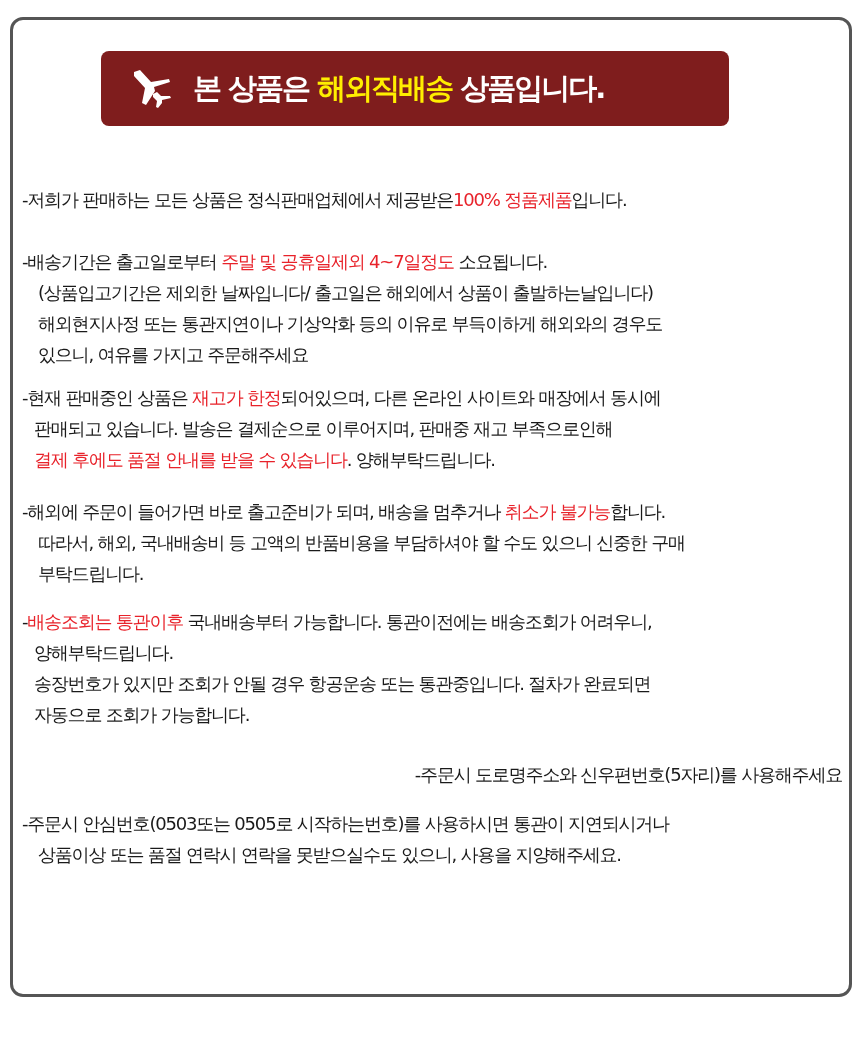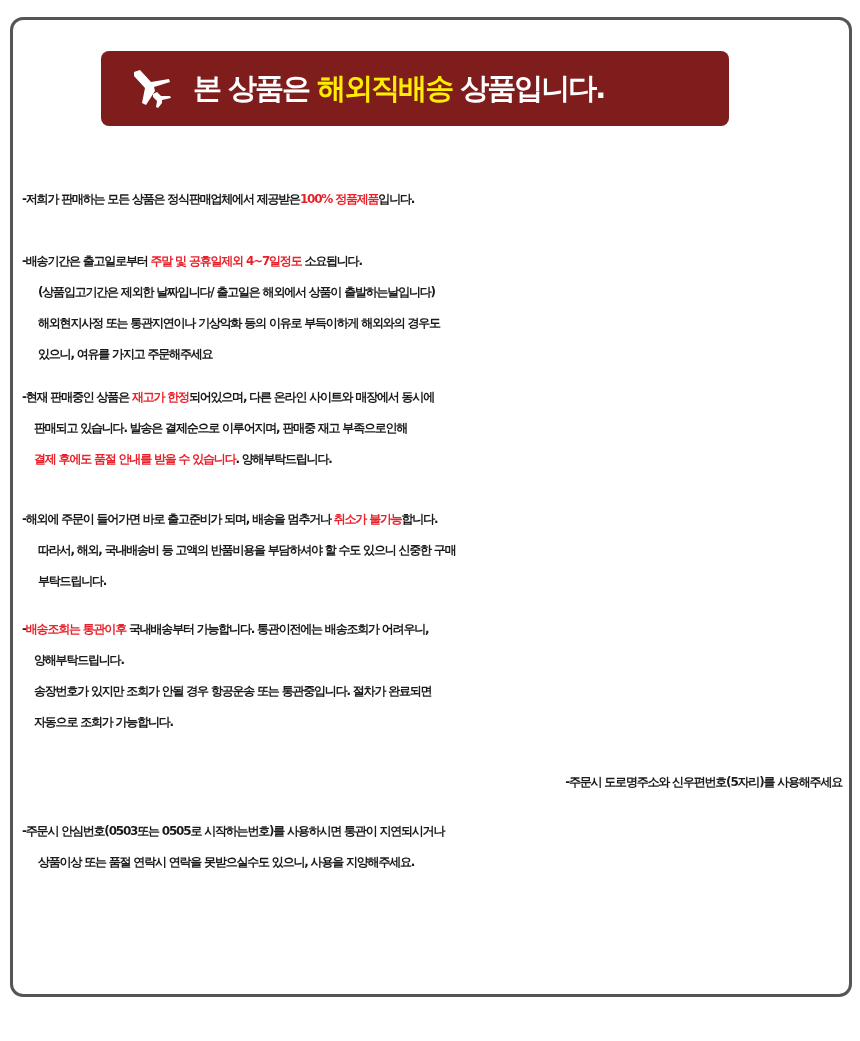--- a/index.html
+++ b/index.html
@@ -61,24 +61,24 @@
     .content {
       position: absolute;
       left: 22px;
       top: 184px;
       width: 820px;
     }
     .section {
       margin: 0;
     }
     .line {
-      font-size: 12px;
+      font-size: 18px;
       line-height: 31px;
       height: 31px;
-      font-weight: bold;
+      font-weight: normal;
       letter-spacing: -1.2px;
       white-space: nowrap;
       color: #1a1a1a;
     }
     .line.indent {
       padding-left: 16px;
     }
     .line.indent2 {
       padding-left: 12px;
     }
@@ -107,21 +107,21 @@
     <div class="line"><span>-저희가 판매하는 모든 상품은 정식판매업체에서 제공받은</span><span class="red">100% 정품제품</span><span>입니다.</span></div>
   </div>
 
   <div class="section" style="margin-bottom:12px;">
     <div class="line"><span>-배송기간은 출고일로부터 </span><span class="red">주말 및 공휴일제외 4~7일정도</span><span> 소요됩니다.</span></div>
     <div class="line indent"><span>(상품입고기간은 제외한 날짜입니다/ 출고일은 해외에서 상품이 출발하는날입니다)</span></div>
     <div class="line indent"><span>해외현지사정 또는 통관지연이나 기상악화 등의 이유로 부득이하게 해외와의 경우도</span></div>
     <div class="line indent"><span>있으니, 여유를 가지고 주문해주세요</span></div>
   </div>
 
-  <div class="section" style="margin-bottom:29px;">
+  <div class="section" style="margin-bottom:21px;">
     <div class="line"><span>-현재 판매중인 상품은 </span><span class="red">재고가 한정</span><span>되어있으며, 다른 온라인 사이트와 매장에서 동시에</span></div>
     <div class="line indent2"><span>판매되고 있습니다. 발송은 결제순으로 이루어지며, 판매중 재고 부족으로인해</span></div>
     <div class="line indent2"><span class="red">결제 후에도 품절 안내를 받을 수 있습니다</span><span>. 양해부탁드립니다.</span></div>
   </div>
 
   <div class="section" style="margin-bottom:17px;">
     <div class="line"><span>-해외에 주문이 들어가면 바로 출고준비가 되며, 배송을 멈추거나 </span><span class="red">취소가 불가능</span><span>합니다.</span></div>
     <div class="line indent"><span>따라서, 해외, 국내배송비 등 고액의 반품비용을 부담하셔야 할 수도 있으니 신중한 구매</span></div>
     <div class="line indent"><span>부탁드립니다.</span></div>
   </div>

